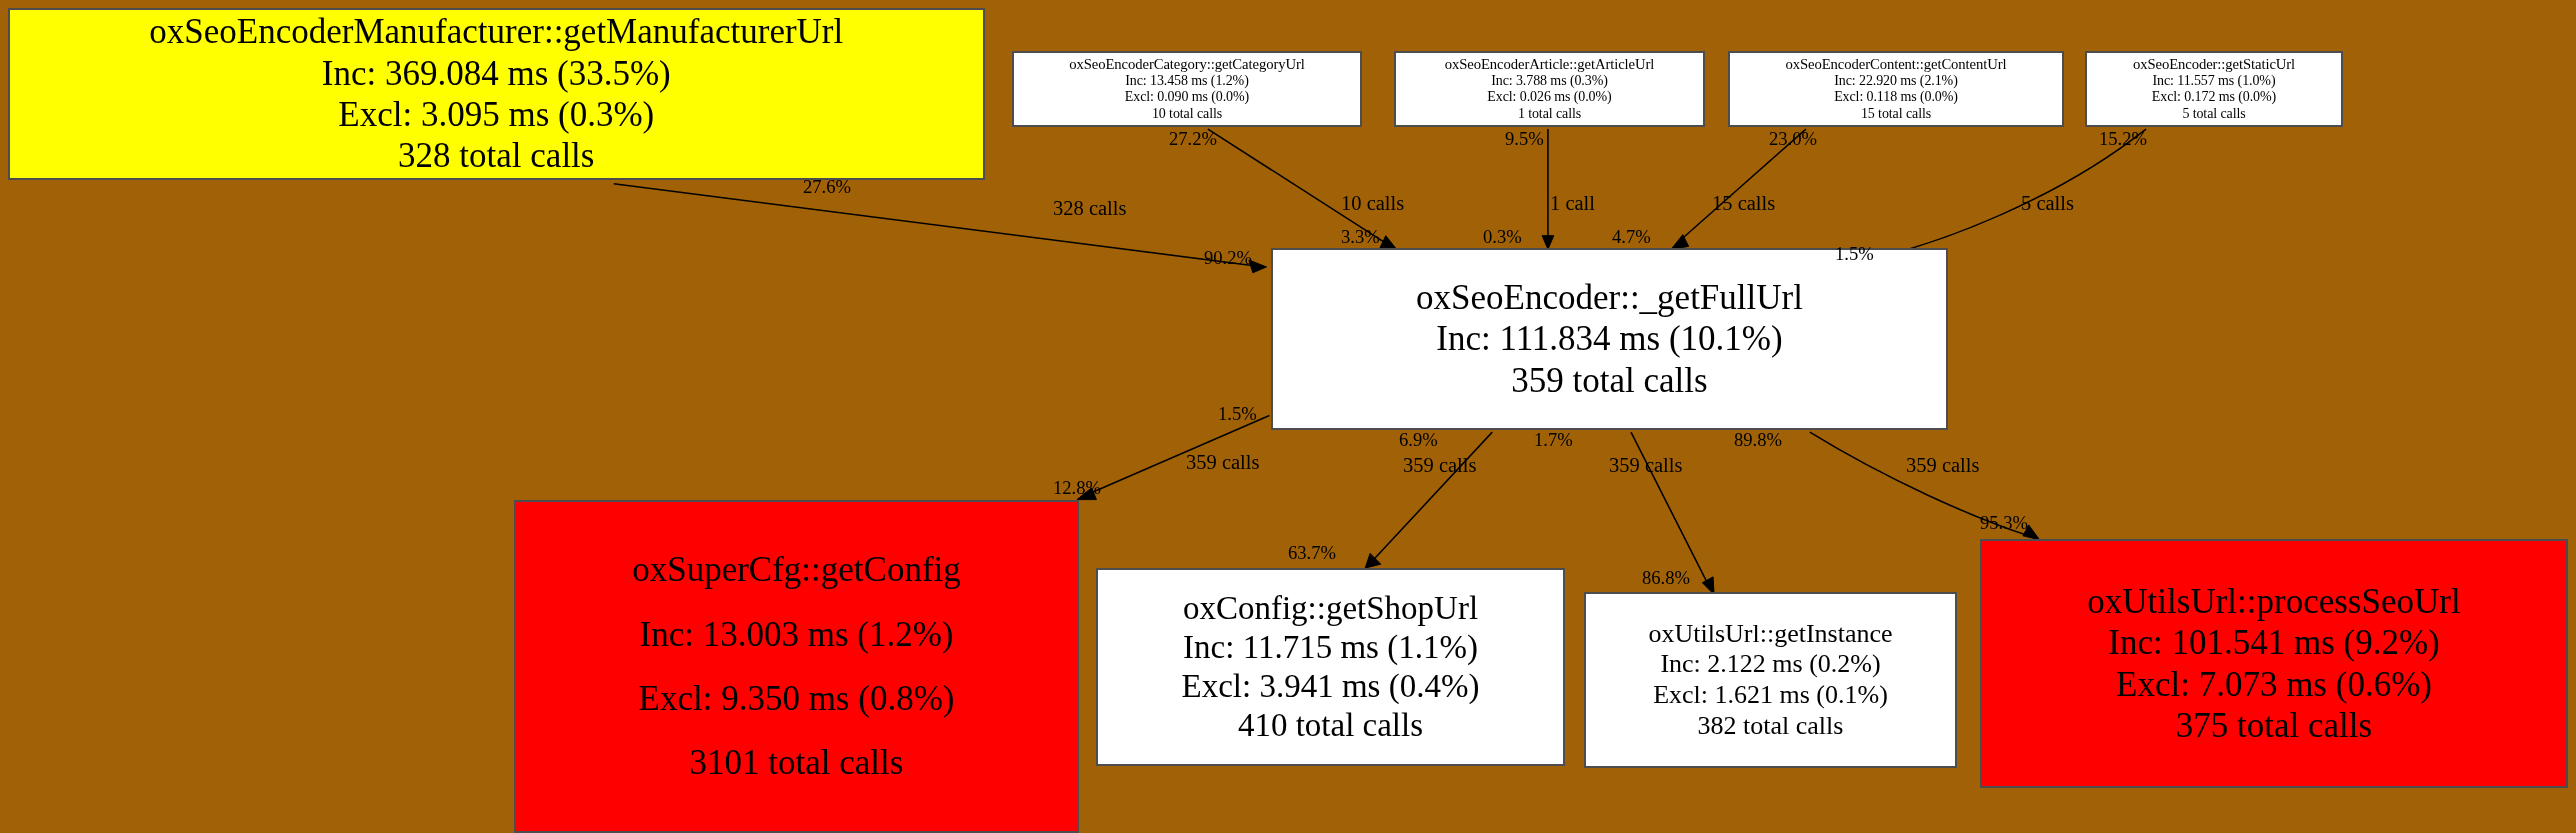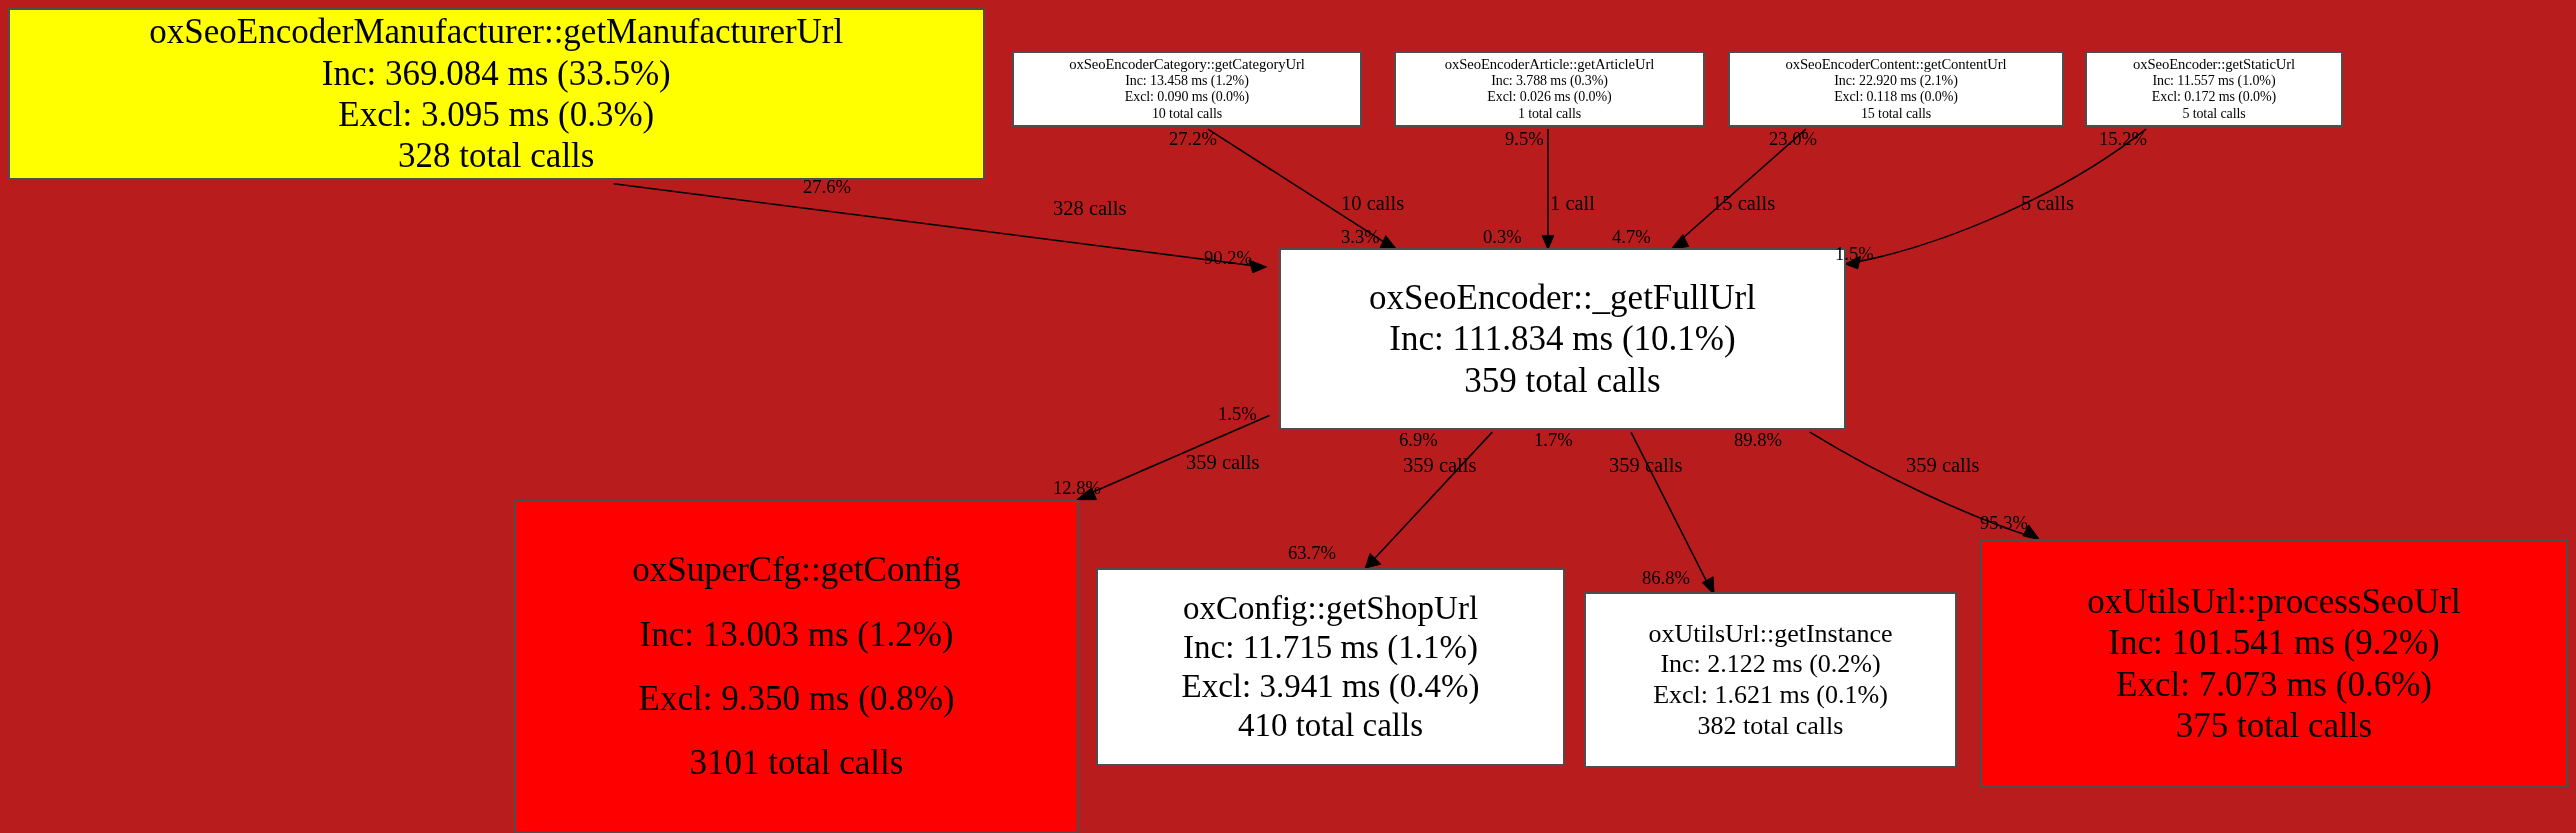--- a/index.html
+++ b/index.html
@@ -4,21 +4,21 @@
 <style>
   html, body {
     margin: 0;
     padding: 0;
     background: #ffffff;
   }
   #graph-canvas {
     position: relative;
     width: 2576px;
     height: 834px;
-    background: #b91c1c;
+    background: #a16207;
     overflow: hidden;
     font-family: "Liberation Serif", "DejaVu Serif", serif;
   }
   svg.edges {
     position: absolute;
     left: 0;
     top: 0;
     width: 2576px;
     height: 834px;
     pointer-events: none;
@@ -143,21 +143,21 @@
     <span class="st">15 total calls</span>
   </div>
 
   <div class="node tiny-node" style="left:2085px; top:51px; width:258px; height:76px; background:#ffffff;">
     <span class="nm">oxSeoEncoder::getStaticUrl</span>
     <span class="st">Inc: 11.557 ms (1.0%)</span>
     <span class="st">Excl: 0.172 ms (0.0%)</span>
     <span class="st">5 total calls</span>
   </div>
 
-  <div class="node" style="left:1271px; top:248px; width:567px; height:182px; background:#ffffff; font-size:35px;margin-left:8px;">
+  <div class="node" style="left:1271px; top:248px; width:677px; height:182px; background:#ffffff; font-size:35px;">
     <span class="nm">oxSeoEncoder::_getFullUrl</span>
     <span class="st">Inc: 111.834 ms (10.1%)</span>
     <span class="st">359 total calls</span>
   </div>
 
   <div class="node" style="left:514px; top:500px; width:565px; height:333px; background:#ff0000; font-size:35px;gap:23px;">
     <span class="nm">oxSuperCfg::getConfig</span>
     <span class="st">Inc: 13.003 ms (1.2%)</span>
     <span class="st">Excl: 9.350 ms (0.8%)</span>
     <span class="st">3101 total calls</span>

